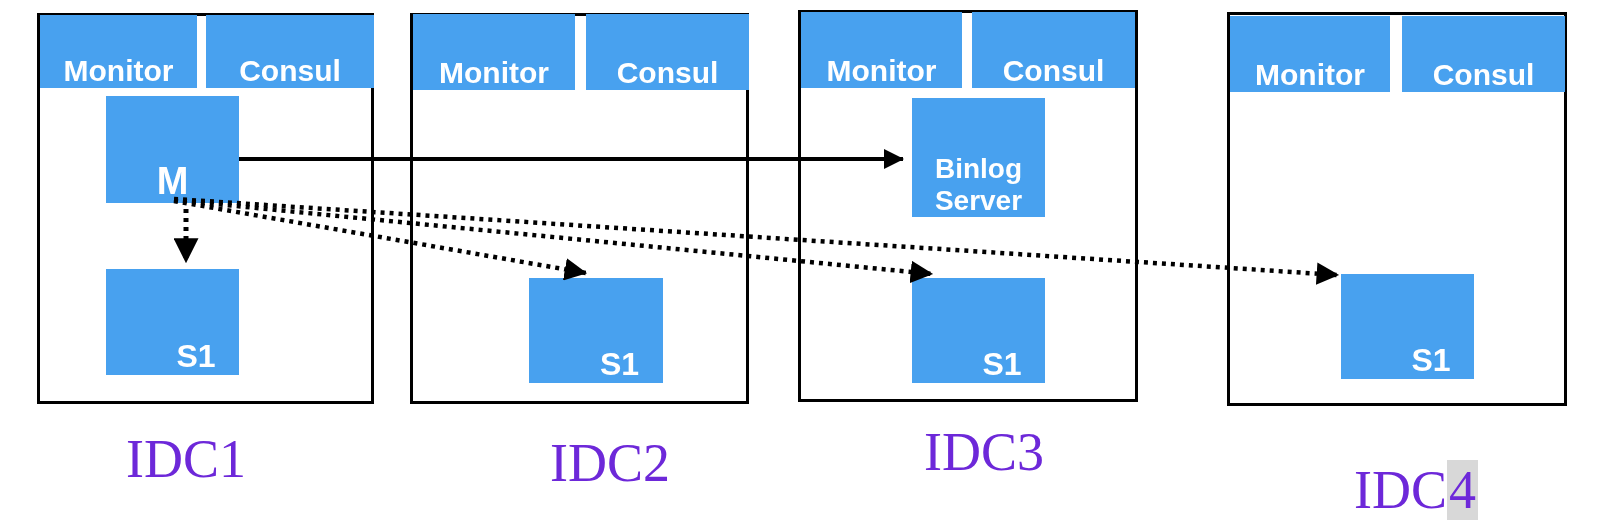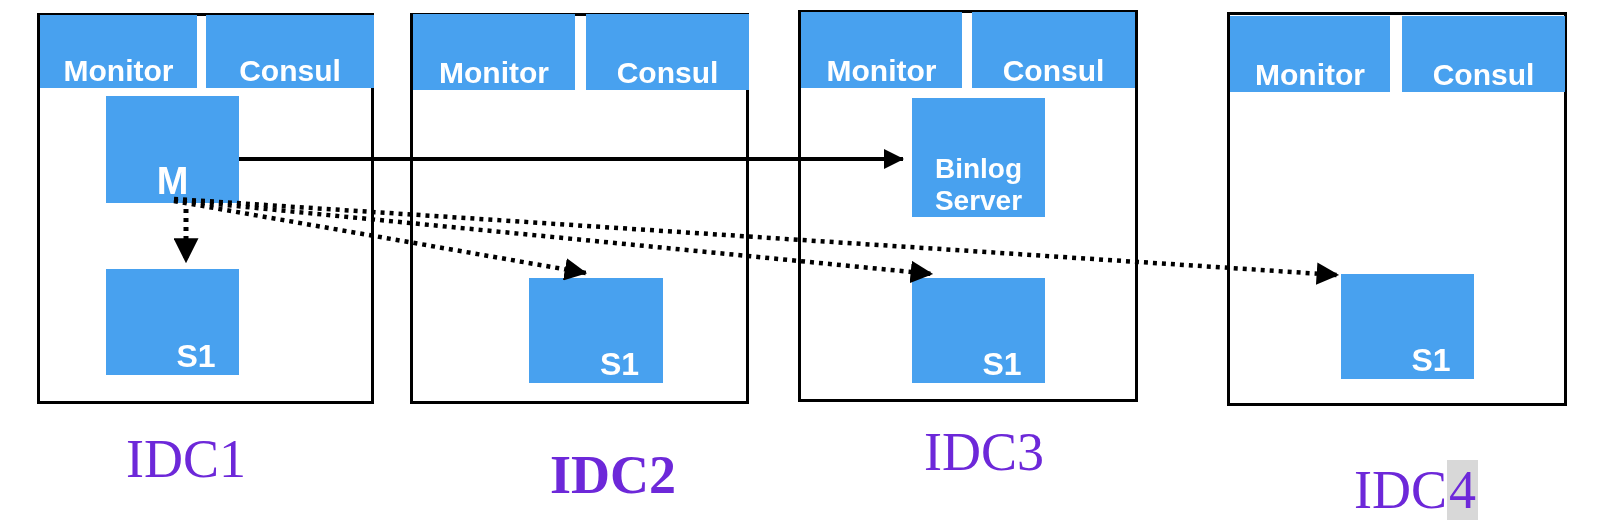--- a/index.html
+++ b/index.html
@@ -81,21 +81,21 @@
   <div class="idc-box" style="left:410px; top:13px; width:339px; height:391px;"></div>
   <div class="bluebox hdr" style="left:413px; top:14px; width:162px; height:76px;">
     <span>Monitor</span>
   </div>
   <div class="bluebox hdr" style="left:586px; top:14px; width:163px; height:76px;">
     <span>Consul</span>
   </div>
   <div class="bluebox s-node" style="left:529px; top:278px; width:134px; height:105px;">
     <span>S1</span>
   </div>
-  <div class="idc-label" style="left:550px; top:444px;font-weight:bold;">IDC2</div>
+  <div class="idc-label" style="left:550px; top:432px;">IDC2</div>
 
   <div class="idc-box" style="left:798px; top:10px; width:340px; height:392px;"></div>
   <div class="bluebox hdr" style="left:801px; top:12px; width:161px; height:76px;">
     <span>Monitor</span>
   </div>
   <div class="bluebox hdr" style="left:972px; top:12px; width:163px; height:76px;">
     <span>Consul</span>
   </div>
   <div class="bluebox binlog-node" style="left:912px; top:98px; width:133px; height:119px;">
     <span>Binlog Server</span>

